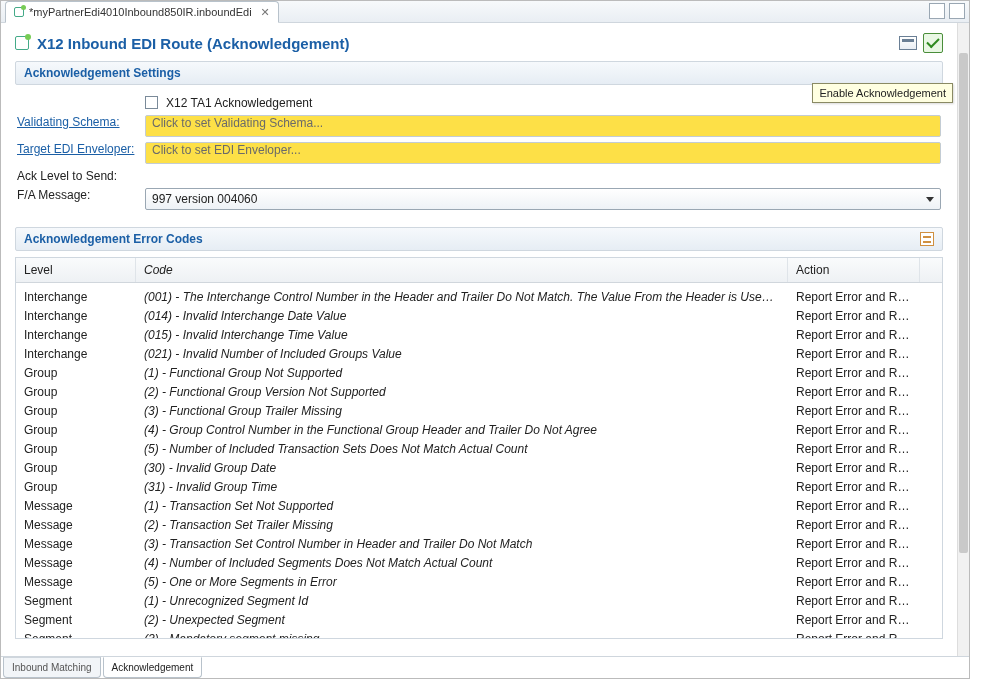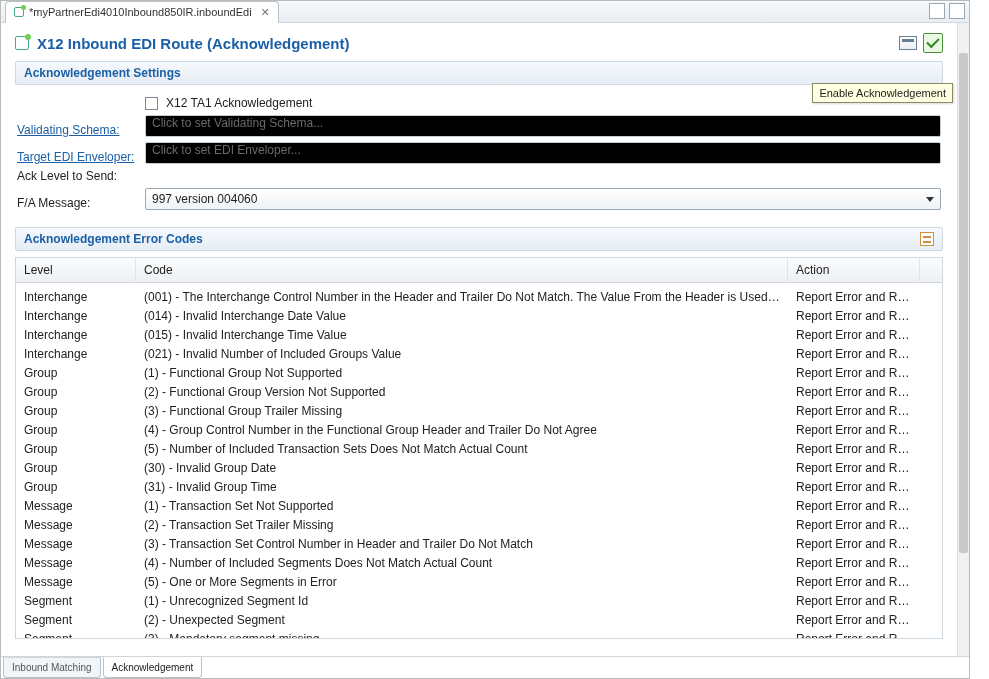--- a/index.html
+++ b/index.html
@@ -40,35 +40,35 @@
   .section-hd { background:linear-gradient(#f6f9fc,#e6edf4); border:1px solid #cfd7df;
                 padding:4px 8px; font-weight:bold; color:#1b5fa6; font-size:12px;
                 display:flex; align-items:center; justify-content:space-between; border-radius:2px; }
   .sect-icon { width:14px; height:14px; border:1px solid #d09040; background:#fff; position:relative; }
   .sect-icon::before, .sect-icon::after { content:""; position:absolute; background:#d09040; }
   .sect-icon::before { left:2px; right:2px; top:3px; height:2px; }
   .sect-icon::after { left:2px; right:2px; top:8px; height:2px; }
 
   
   .form { padding:6px 2px 4px 2px; }
-  .form-row { display:flex; align-items:flex-end; gap:8px; margin:5px 0; }
+  .form-row { display:flex; align-items:flex-start; gap:8px; margin:5px 0; }
   .form-label { width:120px; text-align:left; color:#222; }
   .form-label.link { color:#1b5fa6; text-decoration:underline; cursor:pointer; }
   .checkbox { width:13px; height:13px; border:1px solid #7a8a99; background:#fff; display:inline-block; }
-  .text-input { flex:1; height:22px; border:1px solid #c3ccd4; padding:0 6px; color:#6a6a6a; background:#000000; border-radius:2px; }
+  .text-input { flex:1; height:22px; border:1px solid #c3ccd4; padding:0 6px; color:#6a6a6a; background:#fde047; border-radius:2px; }
   .select { flex:1; height:22px; border:1px solid #9aa7b3; background:linear-gradient(#fff,#eef2f6);
             display:flex; align-items:center; justify-content:space-between; padding:0 6px; color:#222; border-radius:2px; }
   .sel-arrow { width:0; height:0; border-left:4px solid transparent; border-right:4px solid transparent; border-top:5px solid #333; }
 
   
   .table-wrap { border:1px solid #cfd7df; margin-top:6px; height:382px; overflow:hidden; position:relative; background:#fff; }
   .thead { display:flex; background:linear-gradient(#fafbfc,#eef1f4); border-bottom:1px solid #d0d6dc; font-size:12px; }
   .th { padding:5px 8px; border-right:1px solid #dfe4e9; color:#222; font-weight:normal; }
   .col-level  { width:120px; flex:0 0 120px; }
-  .col-code   { flex:1; }
+  .col-code   { flex:1;font-style:italic; }
   .col-action { width:132px; flex:0 0 132px; }
   .col-blank  { width:22px; flex:0 0 22px; border-right:none; }
 
   .tbody { position:absolute; left:0; right:0; top:27px; bottom:0; overflow:hidden; }
   .tr { display:flex; align-items:flex-end; border-bottom:0px solid transparent; height:19px; font-size:12px; }
   .td { padding:0 8px; white-space:nowrap; overflow:hidden; text-overflow:ellipsis; }
 
   
   .tabbar-bottom { position:absolute; left:0; right:0; bottom:0; height:22px; background:#fff; border-top:1px solid #cfd6dd; display:flex; align-items:flex-end; }
   .tab-bottom { height:21px; display:flex; align-items:center; padding:0 8px; border:1px solid #b8c2cb; border-top:1px solid #fff; margin-top:-1px; background:#fff; font-size:10px; border-bottom-left-radius:4px; border-bottom-right-radius:4px; margin-left:2px; }

